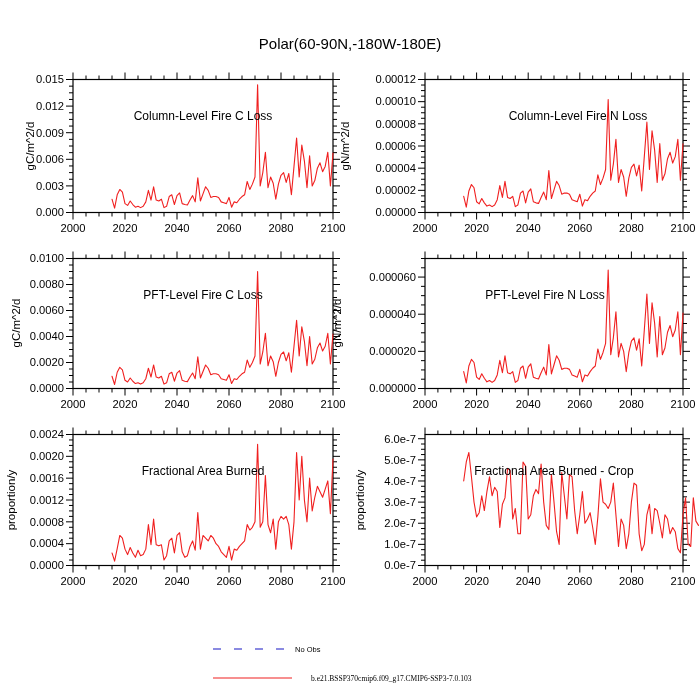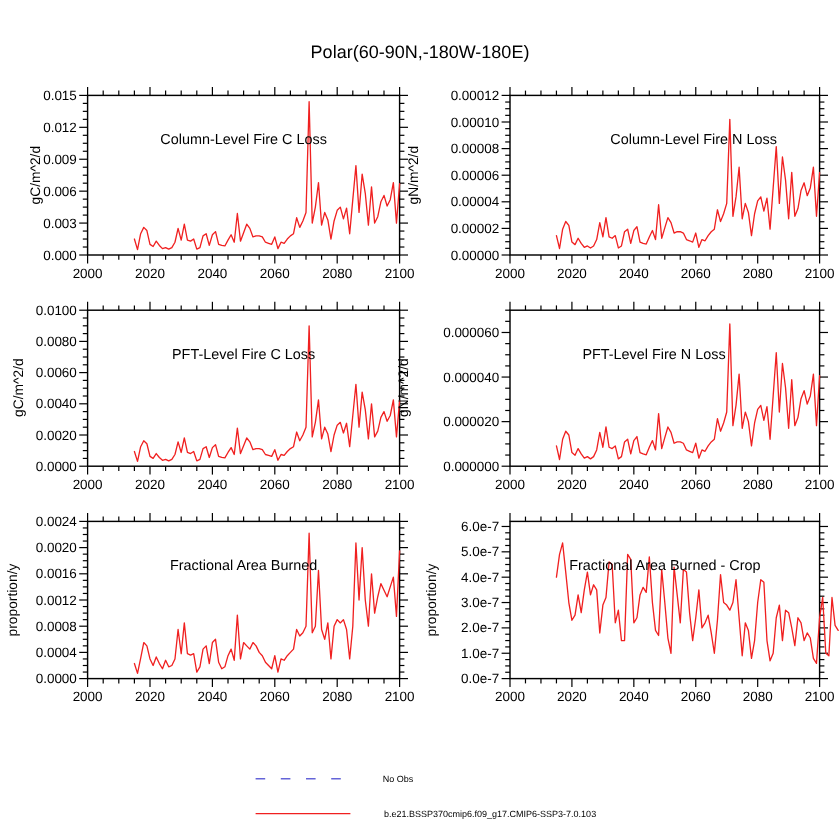--- a/index.html
+++ b/index.html
@@ -10,23 +10,23 @@
               font-size:15px;white-space:nowrap;}
   .sub-title{position:absolute;transform:translateX(-50%);font-size:12px;white-space:nowrap;margin-top:46px;}
   .st-0{left:203px;top:63px;} .st-1{left:578px;top:63px;}
   .st-2{left:203px;top:242px;} .st-3{left:545px;top:242px;}
   .st-4{left:203px;top:418px;text-align:center;} .st-5{left:554px;top:418px;}
   .ylab{position:absolute;transform:translate(-50%,-50%) rotate(-90deg);
         font-size:11.5px;white-space:nowrap;}
   .yl-0{left:30px;top:146px;}  .yl-1{left:345px;top:146px;}
   .yl-2{left:16px;top:323px;}  .yl-3{left:337px;top:323px;}
   .yl-4{left:11px;top:500px;}  .yl-5{left:360px;top:500px;}
-  .legend-label{position:absolute;font-size:7.5px;white-space:nowrap;margin-left:24px;}
+  .legend-label{position:absolute;font-size:7.5px;white-space:nowrap;}
   .ll-0{left:295px;top:645px;}
-  .ll-1{left:296px;top:674px;}
+  .ll-1{left:311px;top:674px;font-family:Liberation Serif, serif;}
 </style>
 </head>
 <body>
 
 <div class="figure">
   <svg id="fig-svg" width="700" height="700">
       <g>
         <rect x="73" y="79.5" width="260" height="133" fill="none" stroke="#000000" stroke-width="1.2"></rect>
         <line x1="73" y1="212.5" x2="73" y2="219.5" stroke="#000000" stroke-width="1"></line>
         <line x1="73" y1="79.5" x2="73" y2="72.5" stroke="#000000" stroke-width="1"></line>

